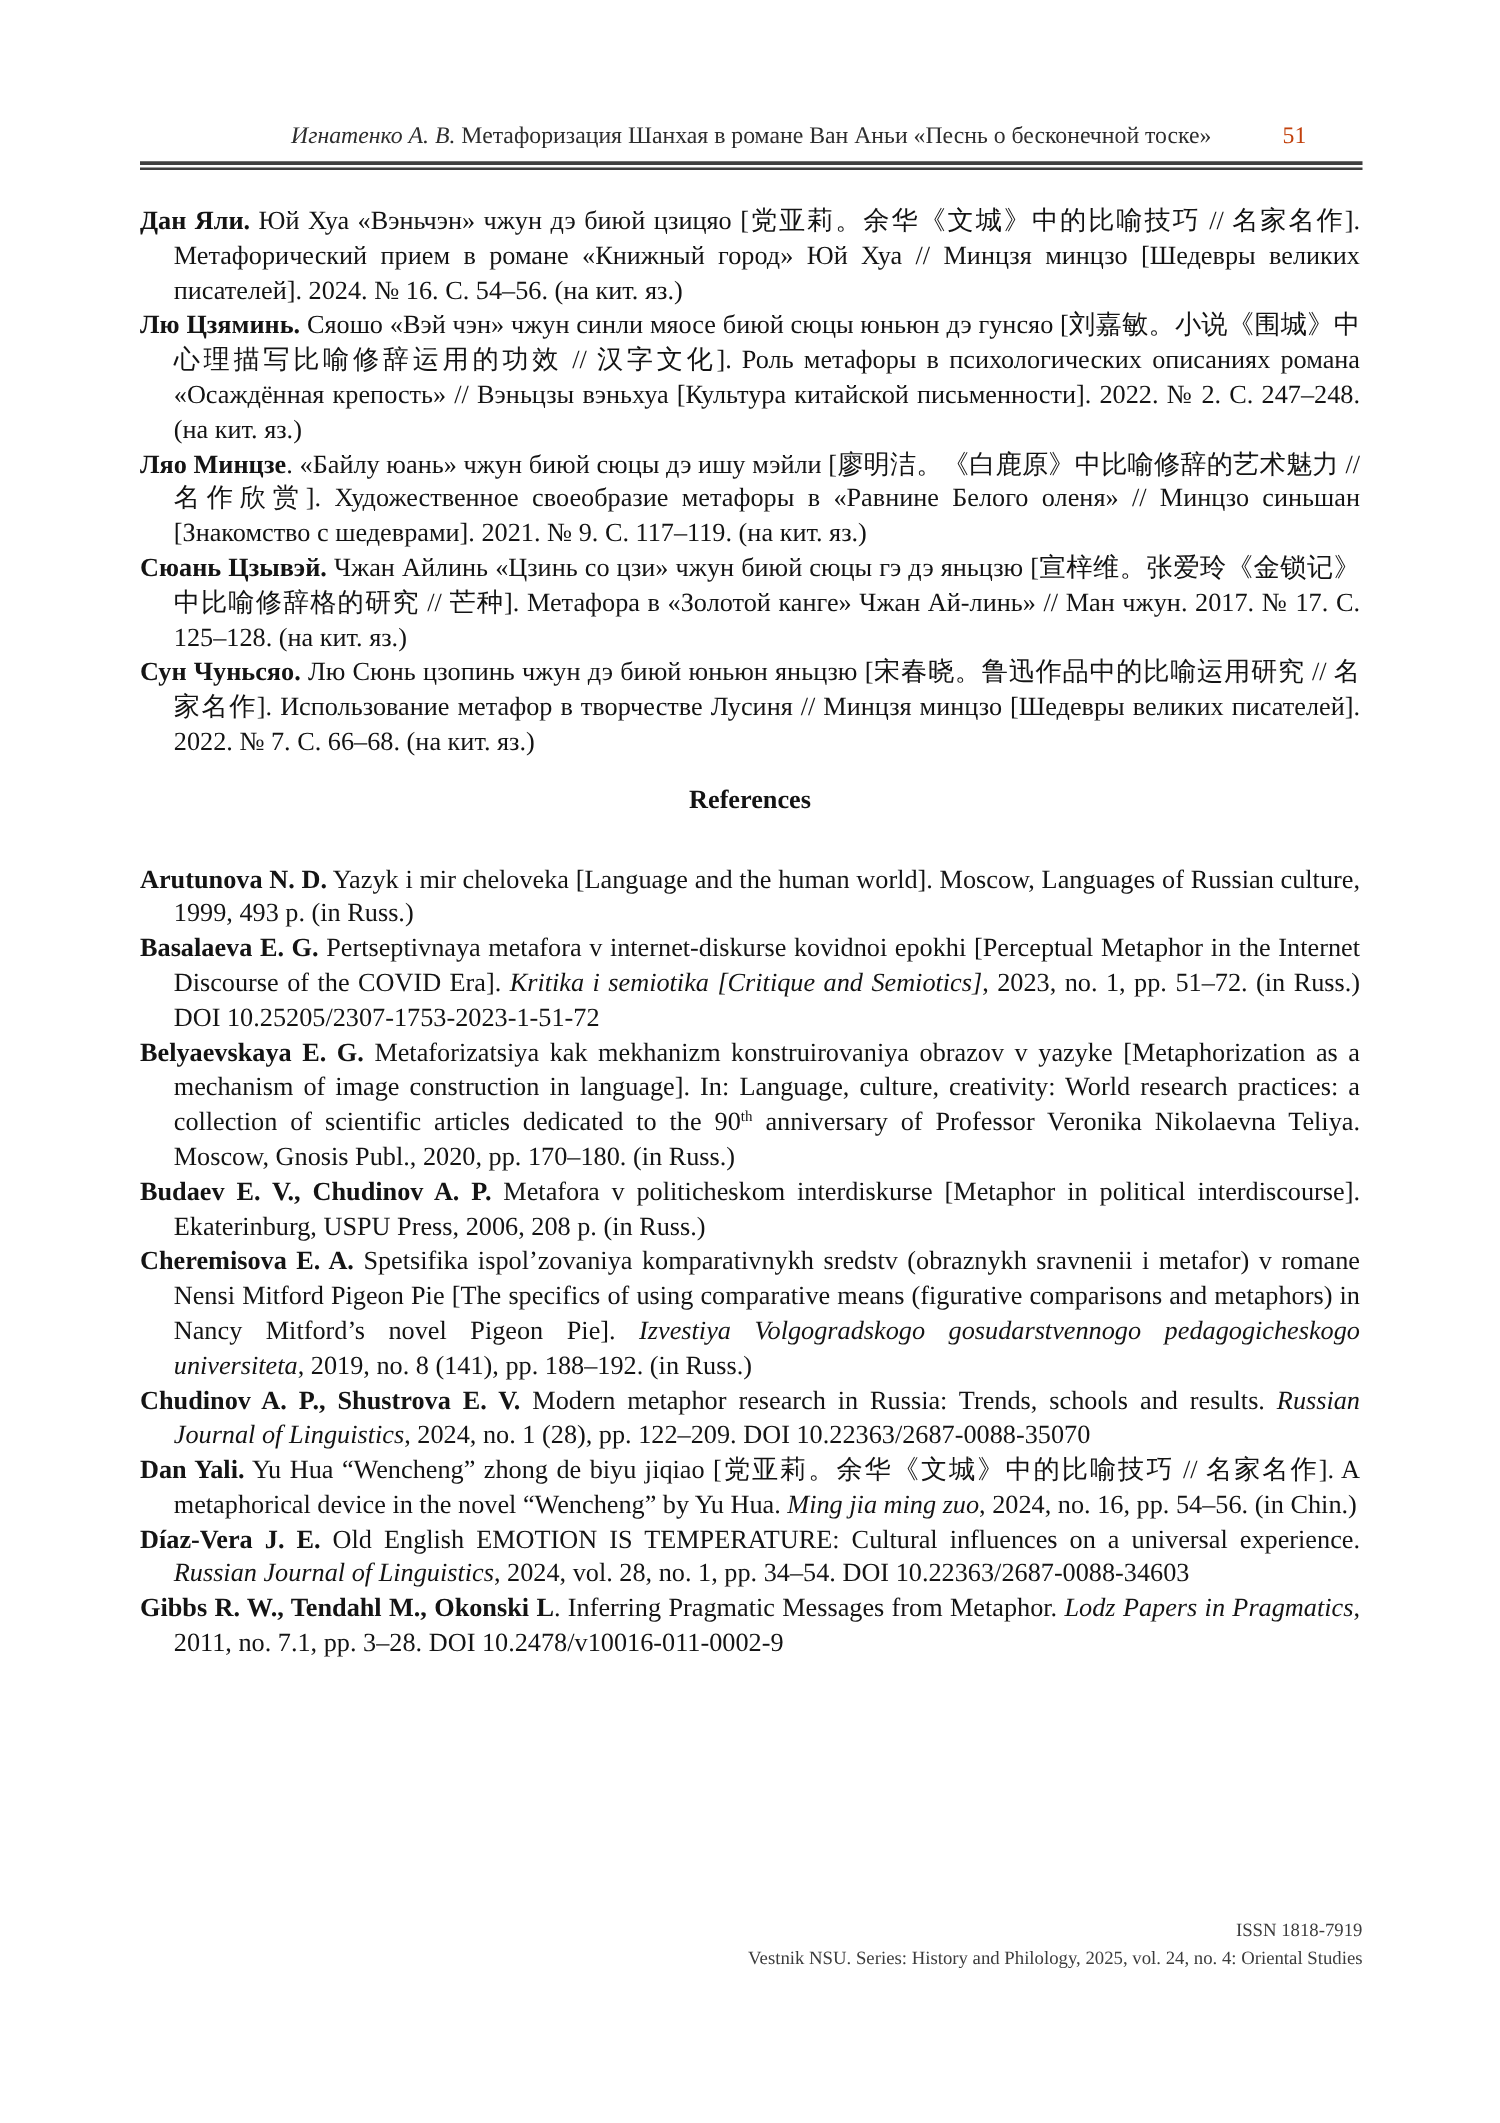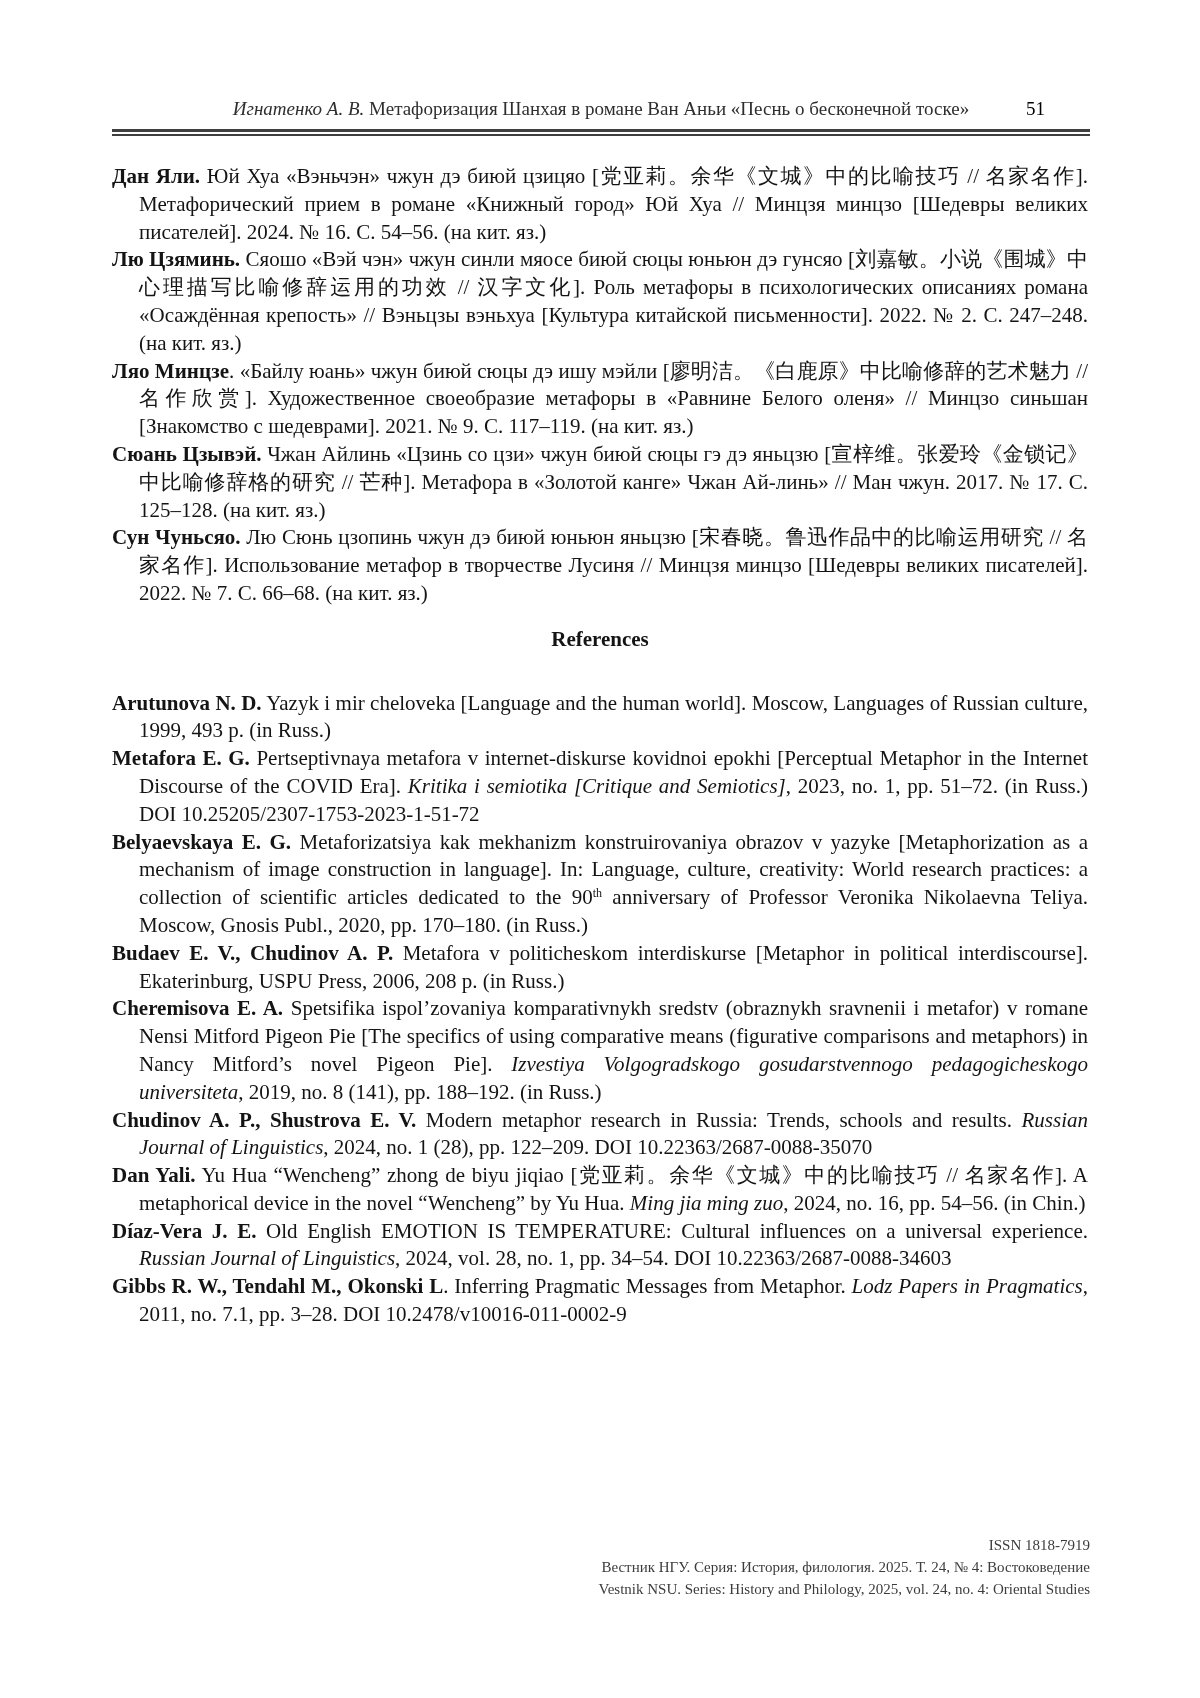--- a/index.html
+++ b/index.html
@@ -30,21 +30,21 @@
     color: #2e2e2e;
     padding: 0 60px;
   }
   .rt-italic { font-style: italic; }
   .page-number {
     position: absolute;
     top: 0;
     right: 45px;
     font-size: 19px;
     line-height: 22px;
-    color: #000000;
+    color: #c2410c;
   }
   .header-rule {
     margin-top: 9px;
     height: 2px;
     border-top: 3px solid #3f3f3f;
     border-bottom: 2px solid #3f3f3f;
   }
   
   .content {
     position: absolute;
@@ -107,30 +107,29 @@
         <p class="ref-entry"><span class="seg-b">Лю Цзяминь.</span><span class="seg-n"> Сяошо «Вэй чэн» чжун синли мяосе биюй сюцы юньюн дэ гунсяо [刘嘉敏。小说《围城》中心理描写比喻修辞运用的功效 // 汉字文化]. Роль метафоры в психоло­гических описаниях романа «Осаждённая крепость» // Вэньцзы вэньхуа [Культура ки­тайской письменности]. 2022. № 2. С. 247–248. (на кит. яз.)</span></p>
         <p class="ref-entry"><span class="seg-b">Ляо Минцзе</span><span class="seg-n">. «Байлу юань» чжун биюй сюцы дэ ишу мэйли [廖明洁。《白鹿原》中比喻修辞的艺术魅力 // 名作欣赏]. Художественное своеобразие метафоры в «Равнине Белого оленя» // Минцзо синьшан [Знакомство с шедеврами]. 2021. № 9. С. 117–119. (на кит. яз.)</span></p>
         <p class="ref-entry"><span class="seg-b">Сюань Цзывэй.</span><span class="seg-n"> Чжан Айлинь «Цзинь со цзи» чжун биюй сюцы гэ дэ яньцзю [宣梓维。张爱玲《金锁记》中比喻修辞格的研究 // 芒种]. Метафора в «Золотой канге» Чжан Ай-линь» // Ман чжун. 2017. № 17. С. 125–128. (на кит. яз.)</span></p>
         <p class="ref-entry"><span class="seg-b">Сун Чуньсяо.</span><span class="seg-n"> Лю Сюнь цзопинь чжун дэ биюй юньюн яньцзю [宋春晓。鲁迅作品中的比喻运用研究 // 名家名作]. Использование метафор в творчестве Лусиня // Минцзя минцзо [Шедевры великих писателей]. 2022. № 7. С. 66–68. (на кит. яз.)</span></p>
       </section>
 
     <h2 class="references-heading">References</h2>
 
     <section class="ref-list">
         <p class="ref-entry"><span class="seg-b">Arutunova N. D.</span><span class="seg-n"> Yazyk i mir cheloveka [Language and the human world]. Moscow, Languages of Russian culture, 1999, 493 p. (in Russ.)</span></p>
-        <p class="ref-entry"><span class="seg-b">Metafora E. G.</span><span class="seg-n"> Pertseptivnaya metafora v internet-diskurse kovidnoi epokhi [Perceptual Metaphor in the Internet Discourse of the COVID Era]. </span><span class="seg-i">Kritika i semiotika [Critique and Semiotics]</span><span class="seg-n">, 2023, no. 1, pp. 51–72. (in Russ.) DOI 10.25205/2307-1753-2023-1-51-72</span></p>
+        <p class="ref-entry"><span class="seg-b">Basalaeva E. G.</span><span class="seg-n"> Pertseptivnaya metafora v internet-diskurse kovidnoi epokhi [Perceptual Metaphor in the Internet Discourse of the COVID Era]. </span><span class="seg-i">Kritika i semiotika [Critique and Semiotics]</span><span class="seg-n">, 2023, no. 1, pp. 51–72. (in Russ.) DOI 10.25205/2307-1753-2023-1-51-72</span></p>
         <p class="ref-entry"><span class="seg-b">Belyaevskaya E. G.</span><span class="seg-n"> Metaforizatsiya kak mekhanizm konstruirovaniya obrazov v yazyke [Meta­phorization as a mechanism of image construction in language]. In: Language, culture, creativi­ty: World research practices: a collection of scientific articles dedicated to the 90</span><sup class="seg-sup">th</sup><span class="seg-n"> anniversary of Professor Veronika Nikolaevna Teliya. Moscow, Gnosis Publ., 2020, pp. 170–180. (in Russ.)</span></p>
         <p class="ref-entry"><span class="seg-b">Budaev E. V., Chudinov A. P.</span><span class="seg-n"> Metafora v politicheskom interdiskurse [Metaphor in political inter­discourse]. Ekaterinburg, USPU Press, 2006, 208 p. (in Russ.)</span></p>
         <p class="ref-entry"><span class="seg-b">Cheremisova E. A.</span><span class="seg-n"> Spetsifika ispol’zovaniya komparativnykh sredstv (obraznykh sravnenii i me­tafor) v romane Nensi Mitford Pigeon Pie [The specifics of using comparative means (figura­tive comparisons and metaphors) in Nancy Mitford’s novel Pigeon Pie]. </span><span class="seg-i">Izvestiya Volgograd­skogo gosudarstvennogo pedagogicheskogo universiteta</span><span class="seg-n">, 2019, no. 8 (141), pp. 188–192. (in Russ.)</span></p>
         <p class="ref-entry"><span class="seg-b">Chudinov A. P., Shustrova E. V.</span><span class="seg-n"> Modern metaphor research in Russia: Trends, schools and results. </span><span class="seg-i">Russian Journal of Linguistics</span><span class="seg-n">, 2024, no. 1 (28), pp. 122–209. DOI 10.22363/2687-0088-35070</span></p>
         <p class="ref-entry"><span class="seg-b">Dan Yali.</span><span class="seg-n"> Yu Hua “Wencheng” zhong de biyu jiqiao [党亚莉。余华《文城》中的比喻技巧 // 名家名作]. A metaphorical device in the novel “Wencheng” by Yu Hua. </span><span class="seg-i">Ming jia ming zuo</span><span class="seg-n">, 2024, no. 16, pp. 54–56. (in Chin.)</span></p>
         <p class="ref-entry"><span class="seg-b">Díaz-Vera J. E.</span><span class="seg-n"> Old English EMOTION IS TEMPERATURE: Cultural influences on a universal experience. </span><span class="seg-i">Russian Journal of Linguistics</span><span class="seg-n">, 2024, vol. 28, no. 1, pp. 34–54. DOI 10.22363/2687-0088-34603</span></p>
         <p class="ref-entry"><span class="seg-b">Gibbs R. W., Tendahl M., Okonski L</span><span class="seg-n">. Inferring Pragmatic Messages from Metaphor. </span><span class="seg-i">Lodz Papers in Pragmatics</span><span class="seg-n">, 2011, no. 7.1, pp. 3–28. DOI 10.2478/v10016-011-0002-9</span></p>
       </section>
   </div>
 
   <div class="footer">
       <p class="footer-line">ISSN 1818-7919</p>
-      <p class="footer-line">Вестник НГУ. Серия: История, филология. 2025. Т. 24, № 4: Востоковедение</p>
       <p class="footer-line">Vestnik NSU. Series: History and Philology, 2025, vol. 24, no. 4: Oriental Studies</p>
     </div>
 
 </div>
 
 </body></html>

